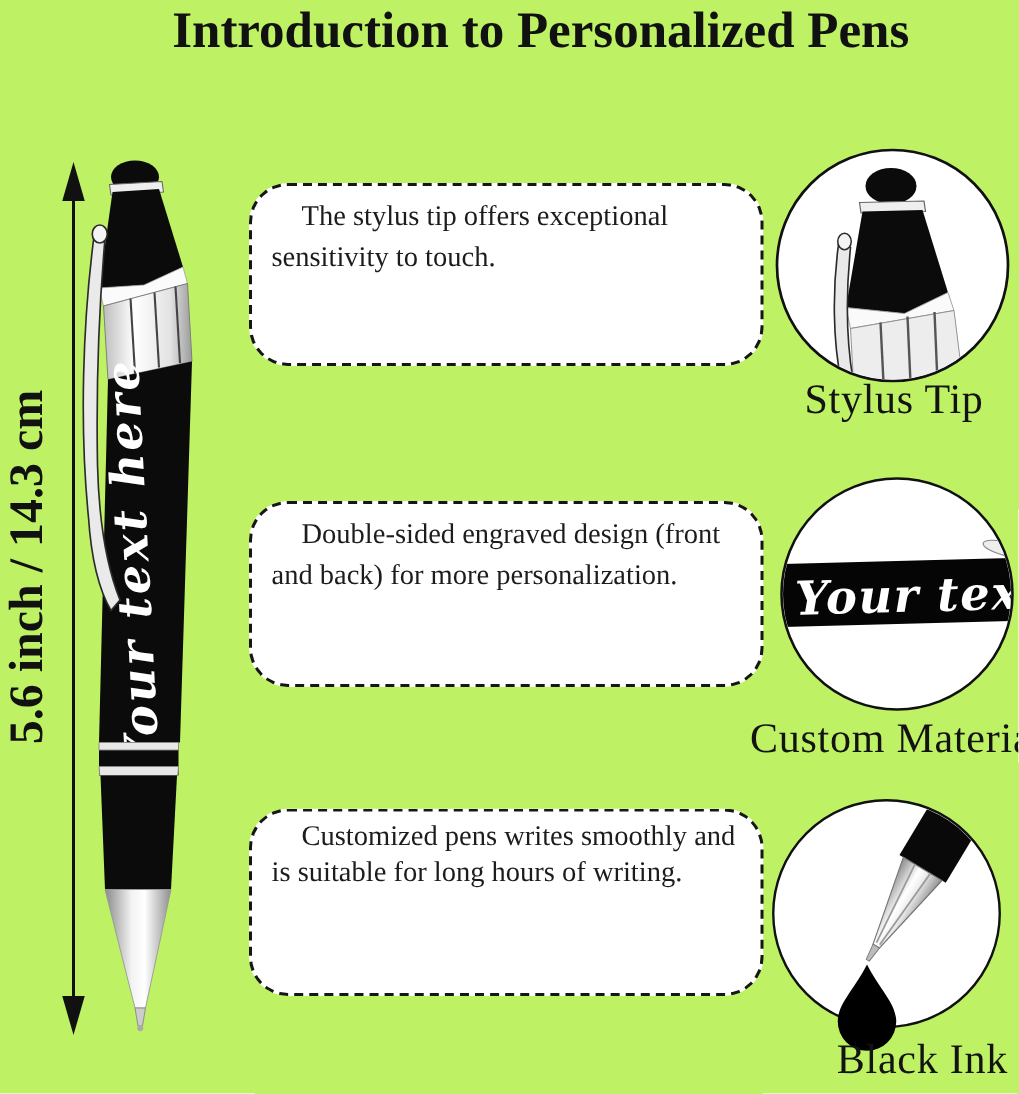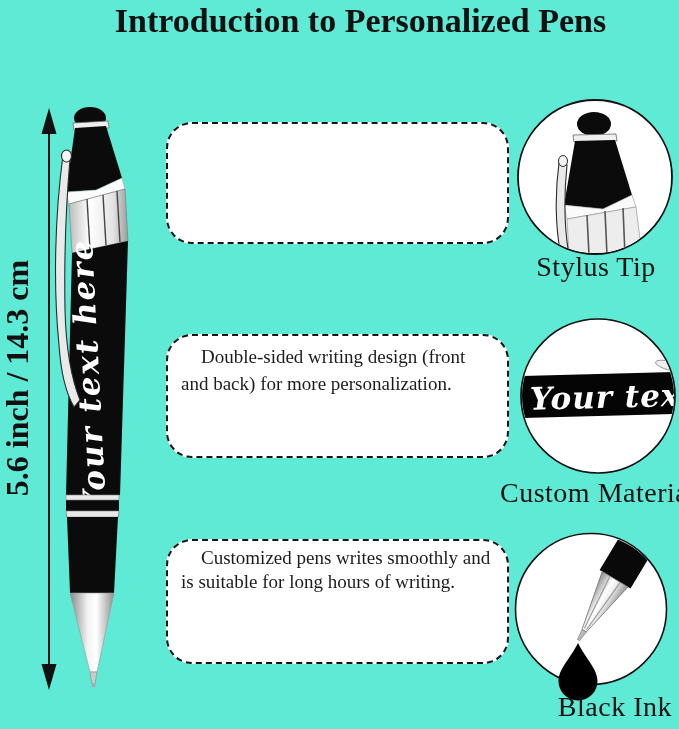--- a/index.html
+++ b/index.html
@@ -1,17 +1,17 @@
 <!DOCTYPE html>
 <html><head>
 <meta charset="utf-8">
 <style>
   html,body{margin:0;padding:0;background:#fff;}
   #stage{
-    position:relative;width:679px;height:729px;background:#5eead4;overflow:hidden;
+    position:relative;width:679px;height:729px;background:#bef264;overflow:hidden;
     font-family:"Liberation Serif","DejaVu Serif",serif;color:#1a1a1a;
   }
   .title{
     position:absolute;top:2px;left:42px;width:637px;text-align:center;
     font-size:34px;font-weight:bold;color:#111;letter-spacing:0px;white-space:nowrap;
   }
   .feature-box{
     position:absolute;left:166px;width:343px;box-sizing:border-box;
     border:2.6px dashed #161616;border-radius:26px;
     padding:7px 11px 0 13px;background:#fff;
@@ -86,23 +86,24 @@
       <polygon points="67,422 118,422 114,498 70,498" fill="#0b0b0b"></polygon>
       <polygon points="70,498 114,498 97,577 90,577" fill="url(#tipGrad)" stroke="#999" stroke-width="0.6"></polygon>
       <polygon points="90,577 97,577 95,589 92,589" fill="#cccccc" stroke="#888" stroke-width="0.6"></polygon>
       <ellipse cx="93.5" cy="590.5" rx="2" ry="2" fill="#aaaaaa"></ellipse>
       <path d="M 63,60 C 55,120 53,190 59,250 C 61,280 67,300 74,312 L 80,305 C 72,285 66,255 65,215 C 64,160 66,110 70,64 Z" fill="#eaeaea" stroke="#2b2b2b" stroke-width="1.1"></path>
       <ellipse cx="66.5" cy="61" rx="5" ry="6" fill="#f4f4f4" stroke="#2b2b2b" stroke-width="1.1"></ellipse>
     </g>
   </svg>
 
   <div class="feature-box" id="box-1">
+    <p>The stylus tip offers exceptional sensitivity to touch.</p>
   </div>
   <div class="feature-box" id="box-2">
-    <p>Double-sided writing design (front and back) for more personalization.</p>
+    <p>Double-sided engraved design (front and back) for more personalization.</p>
   </div>
   <div class="feature-box" id="box-3">
     <p>Customized pens writes smoothly and is suitable for long hours of writing.</p>
   </div>
 
   <svg id="callout-1-svg" width="160" height="160" viewBox="0 0 160 160" xmlns="http://www.w3.org/2000/svg">
     <defs>
         <clipPath id="c1clip">
           <circle cx="80" cy="80" r="76"></circle>
         </clipPath>

